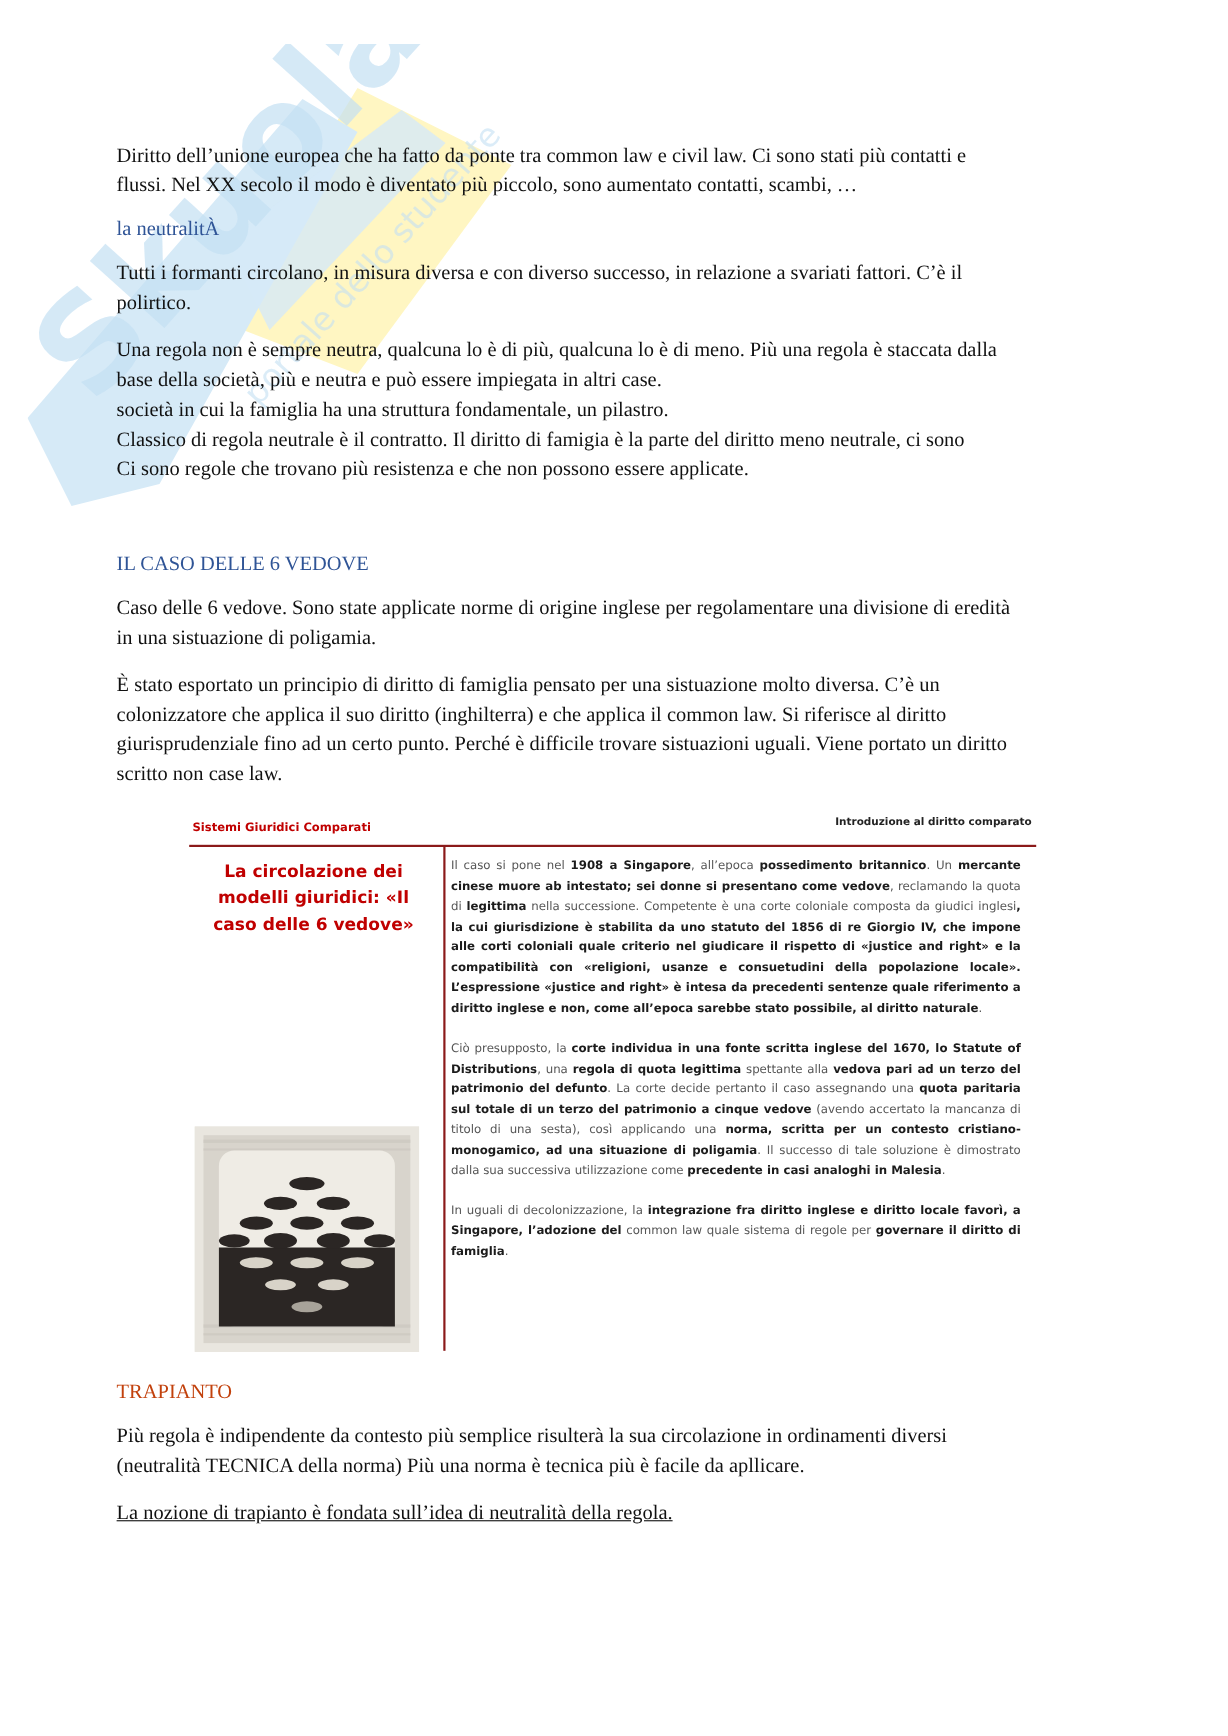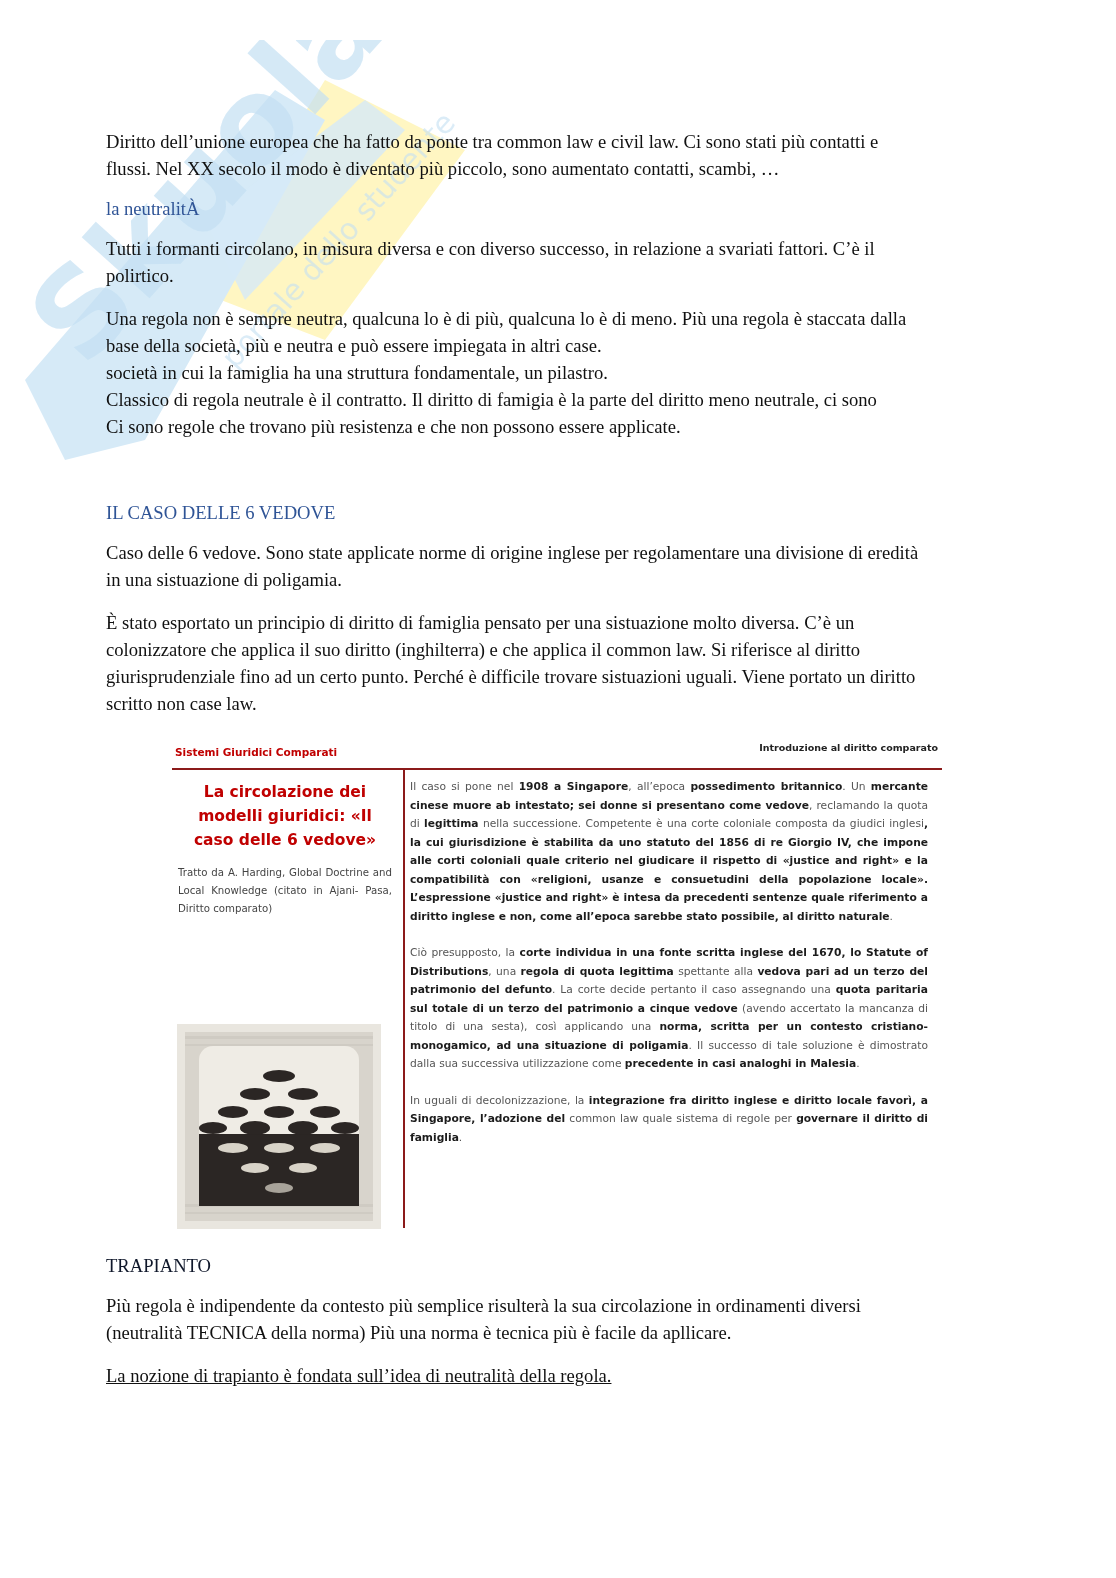--- a/index.html
+++ b/index.html
@@ -75,21 +75,20 @@
   </div>
 
   <div class="slide">
     <div class="slide-header-left">Sistemi Giuridici Comparati</div>
     <div class="slide-header-right">Introduzione al diritto  comparato</div>
     <div class="slide-rule"></div>
     <div class="slide-divider"></div>
 
     <div class="slide-left">
       <p class="slide-title">La circolazione dei modelli giuridici: «Il caso delle 6 vedove»</p>
-      <p class="slide-source">Tratto da A. Harding, Global Doctrine and Local Knowledge (citato in Ajani- Pasa, Diritto comparato)</p>
     </div>
 
     <svg class="escher" viewBox="0 0 204 205">
       <rect x="0" y="0" width="204" height="205" fill="#e9e6df"></rect>
       <rect x="8" y="8" width="188" height="189" fill="#d8d4cc"></rect>
       <g fill="#cfcbc3">
         <rect x="8" y="12" width="188" height="3"></rect>
           <rect x="8" y="20" width="188" height="2"></rect>
         <rect x="8" y="180" width="188" height="3"></rect>
           <rect x="8" y="188" width="188" height="2"></rect>
@@ -119,21 +118,21 @@
     </svg>
 
     <div class="slide-right">
       <p><span>Il caso si pone nel </span><b>1908 a Singapore</b><span>, all’epoca </span><b>possedimento britannico</b><span>. Un </span><b>mercante cinese muore ab intestato; sei donne si presentano come vedove</b><span>, reclamando la quota di </span><b>legittima</b><span> nella successione. Competente è una corte coloniale composta da giudici inglesi</span><b>, la cui giurisdizione è stabilita da uno statuto del 1856 di re Giorgio IV, che impone alle corti coloniali quale criterio nel giudicare il rispetto di «justice and right» e la compatibilità con «religioni, usanze e consuetudini della popolazione locale». L’espressione «justice and right» è intesa da precedenti sentenze quale riferimento a diritto inglese e non, come all’epoca sarebbe stato possibile, al diritto naturale</b><span>.</span></p>
       <p><span>Ciò presupposto, la </span><b>corte individua in una fonte scritta inglese del 1670, lo Statute of Distributions</b><span>, una </span><b>regola di quota legittima</b><span> spettante alla </span><b>vedova pari ad un terzo del patrimonio del defunto</b><span>. La corte decide pertanto il caso assegnando una </span><b>quota paritaria sul totale di un terzo del patrimonio a cinque vedove</b><span> (avendo accertato la mancanza di titolo di una sesta), così applicando una </span><b>norma, scritta per un contesto cristiano- monogamico, ad una situazione di poligamia</b><span>. Il successo di tale soluzione è dimostrato dalla sua successiva utilizzazione come </span><b>precedente in casi analoghi in Malesia</b><span>.</span></p>
       <p><span>In uguali di decolonizzazione, la </span><b>integrazione fra diritto inglese e diritto locale favorì, a Singapore, l’adozione del</b><span> common law quale sistema di regole per </span><b>governare il diritto di famiglia</b><span>.</span></p>
     </div>
   </div>
 
   <div class="content" style="top:1252px;">
-    <p class="heading" style="color: #0f172a;">TRAPIANTO</p>
+    <p class="heading" style="color: #c2410c;">TRAPIANTO</p>
     <div class="gap-s"></div>
     <p>Più regola è indipendente da contesto più semplice risulterà la sua circolazione in ordinamenti diversi</p>
     <p>(neutralità TECNICA della norma) Più una norma è tecnica più è facile da apllicare.</p>
     <div class="gap-m"></div>
     <p class="underline">La nozione di trapianto è fondata sull’idea di neutralità della regola.</p>
   </div>
 
 </div>
 
 </body></html>

